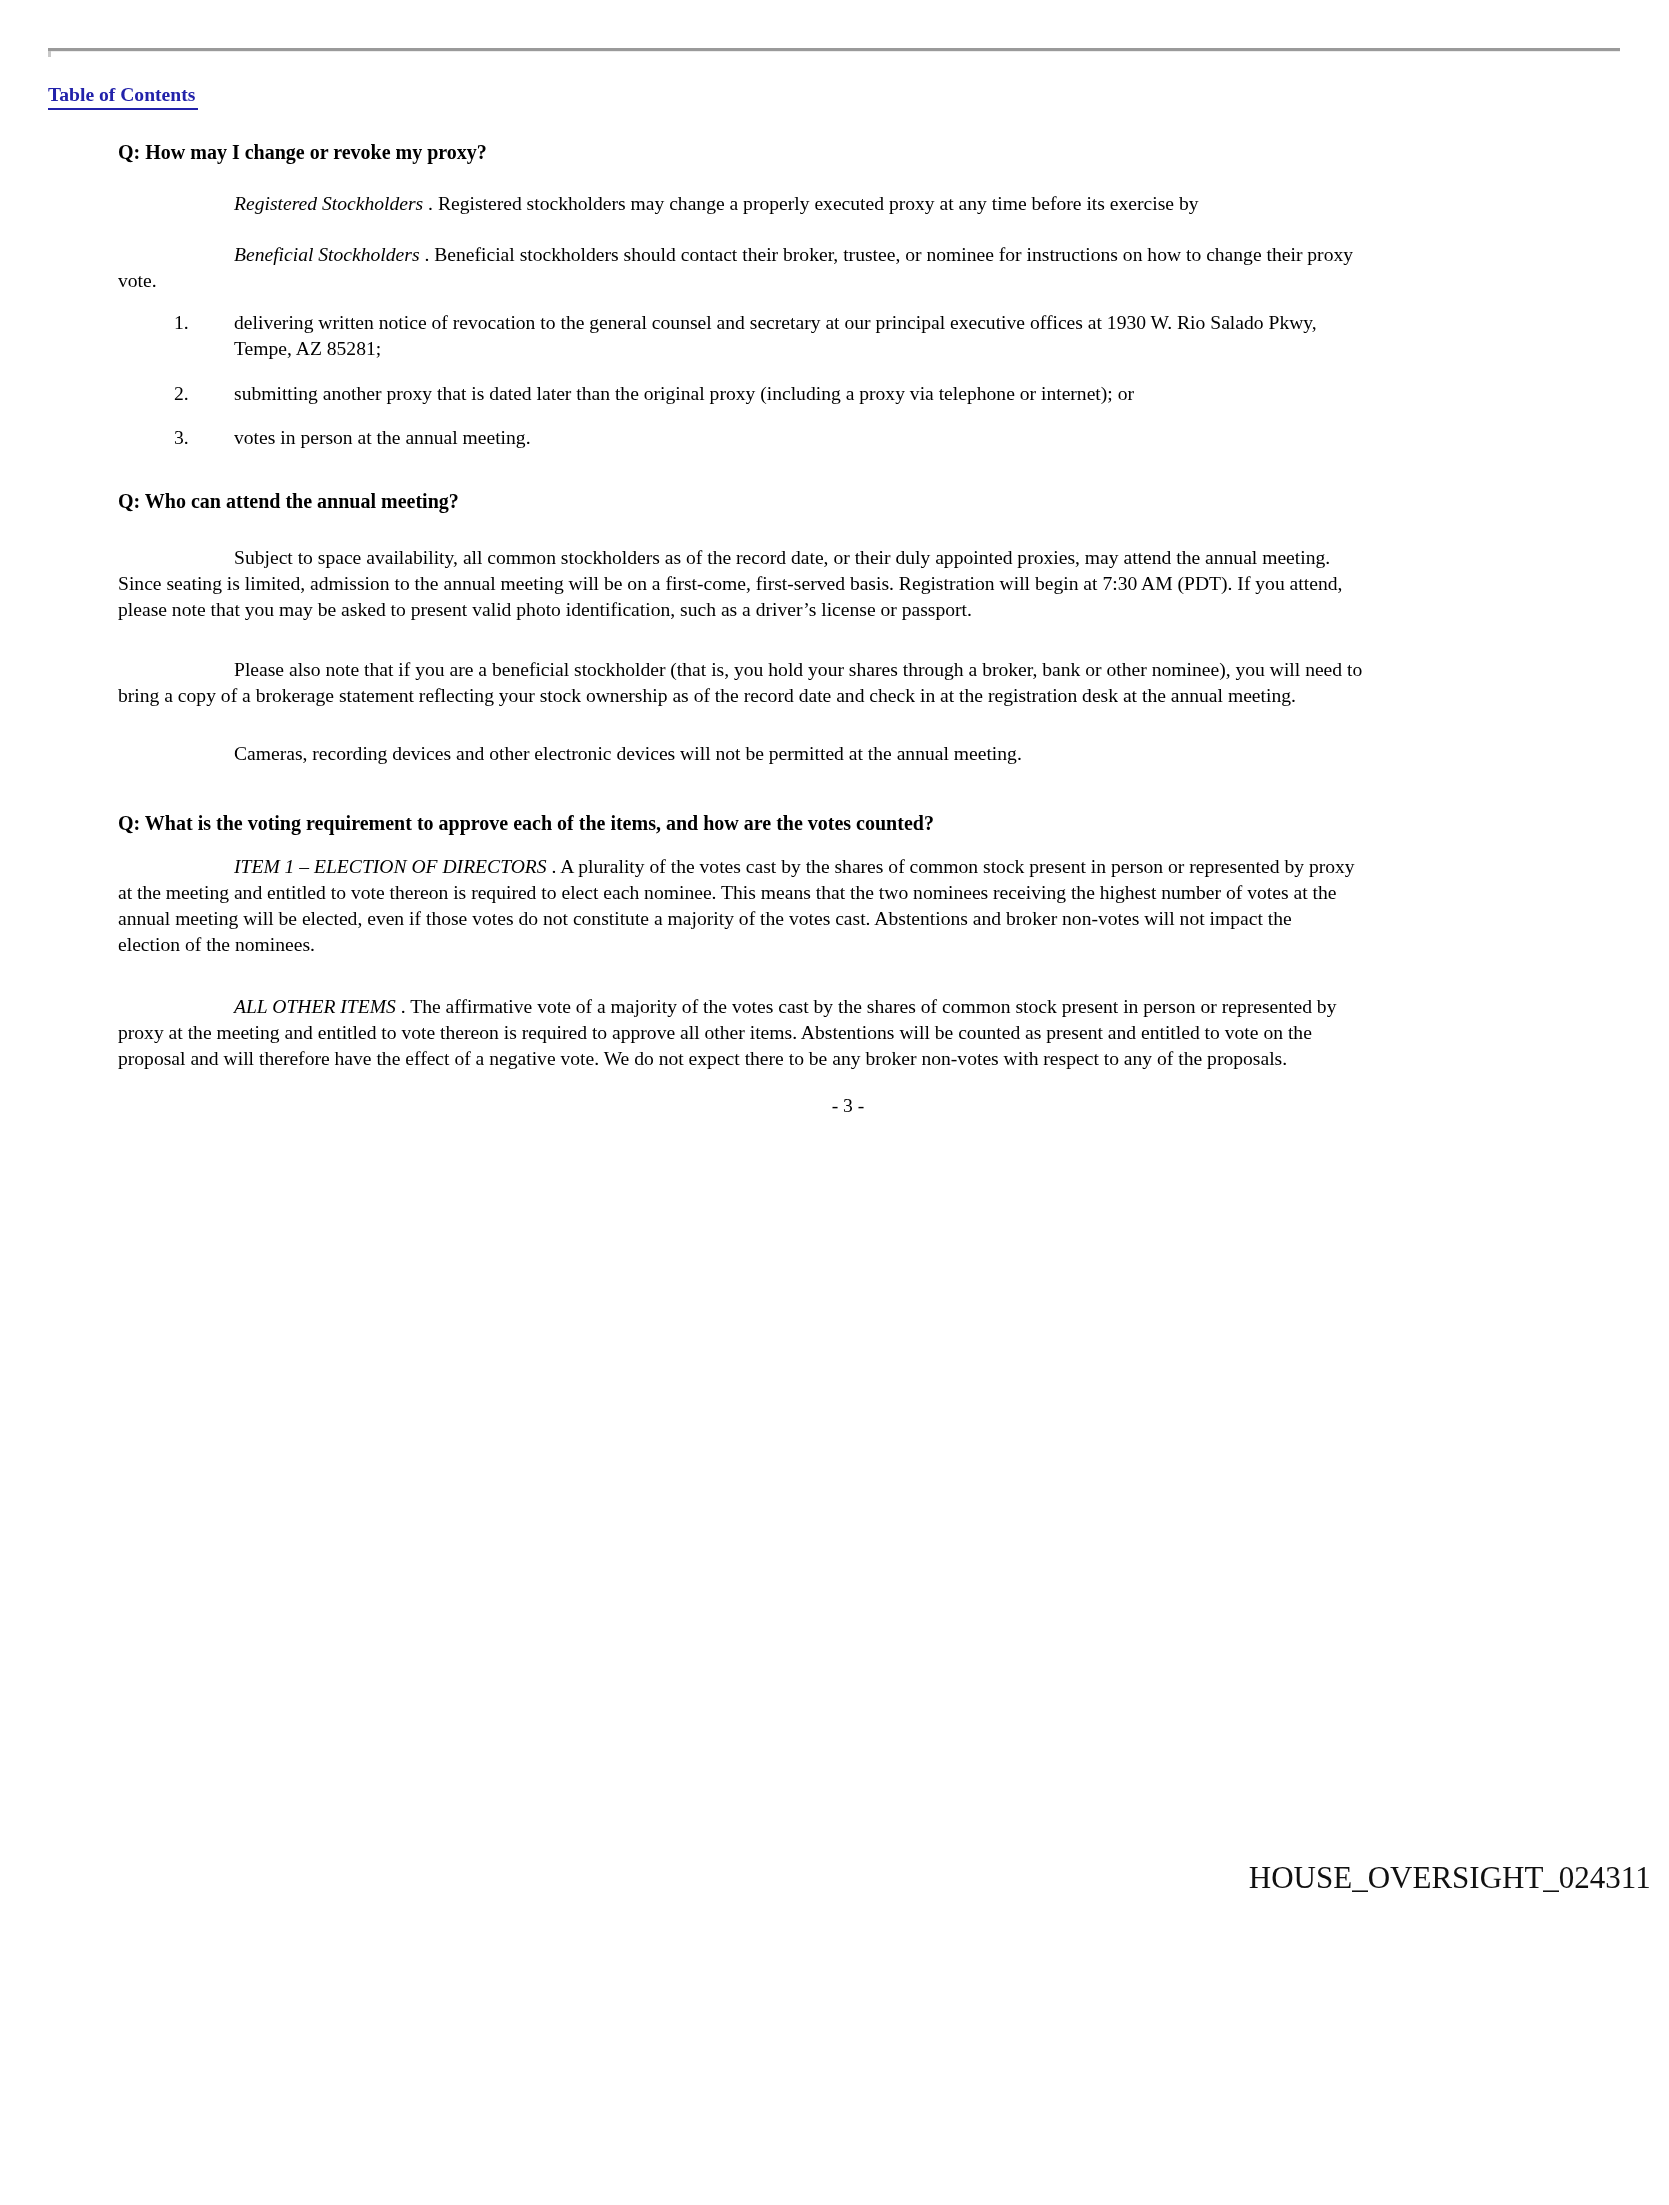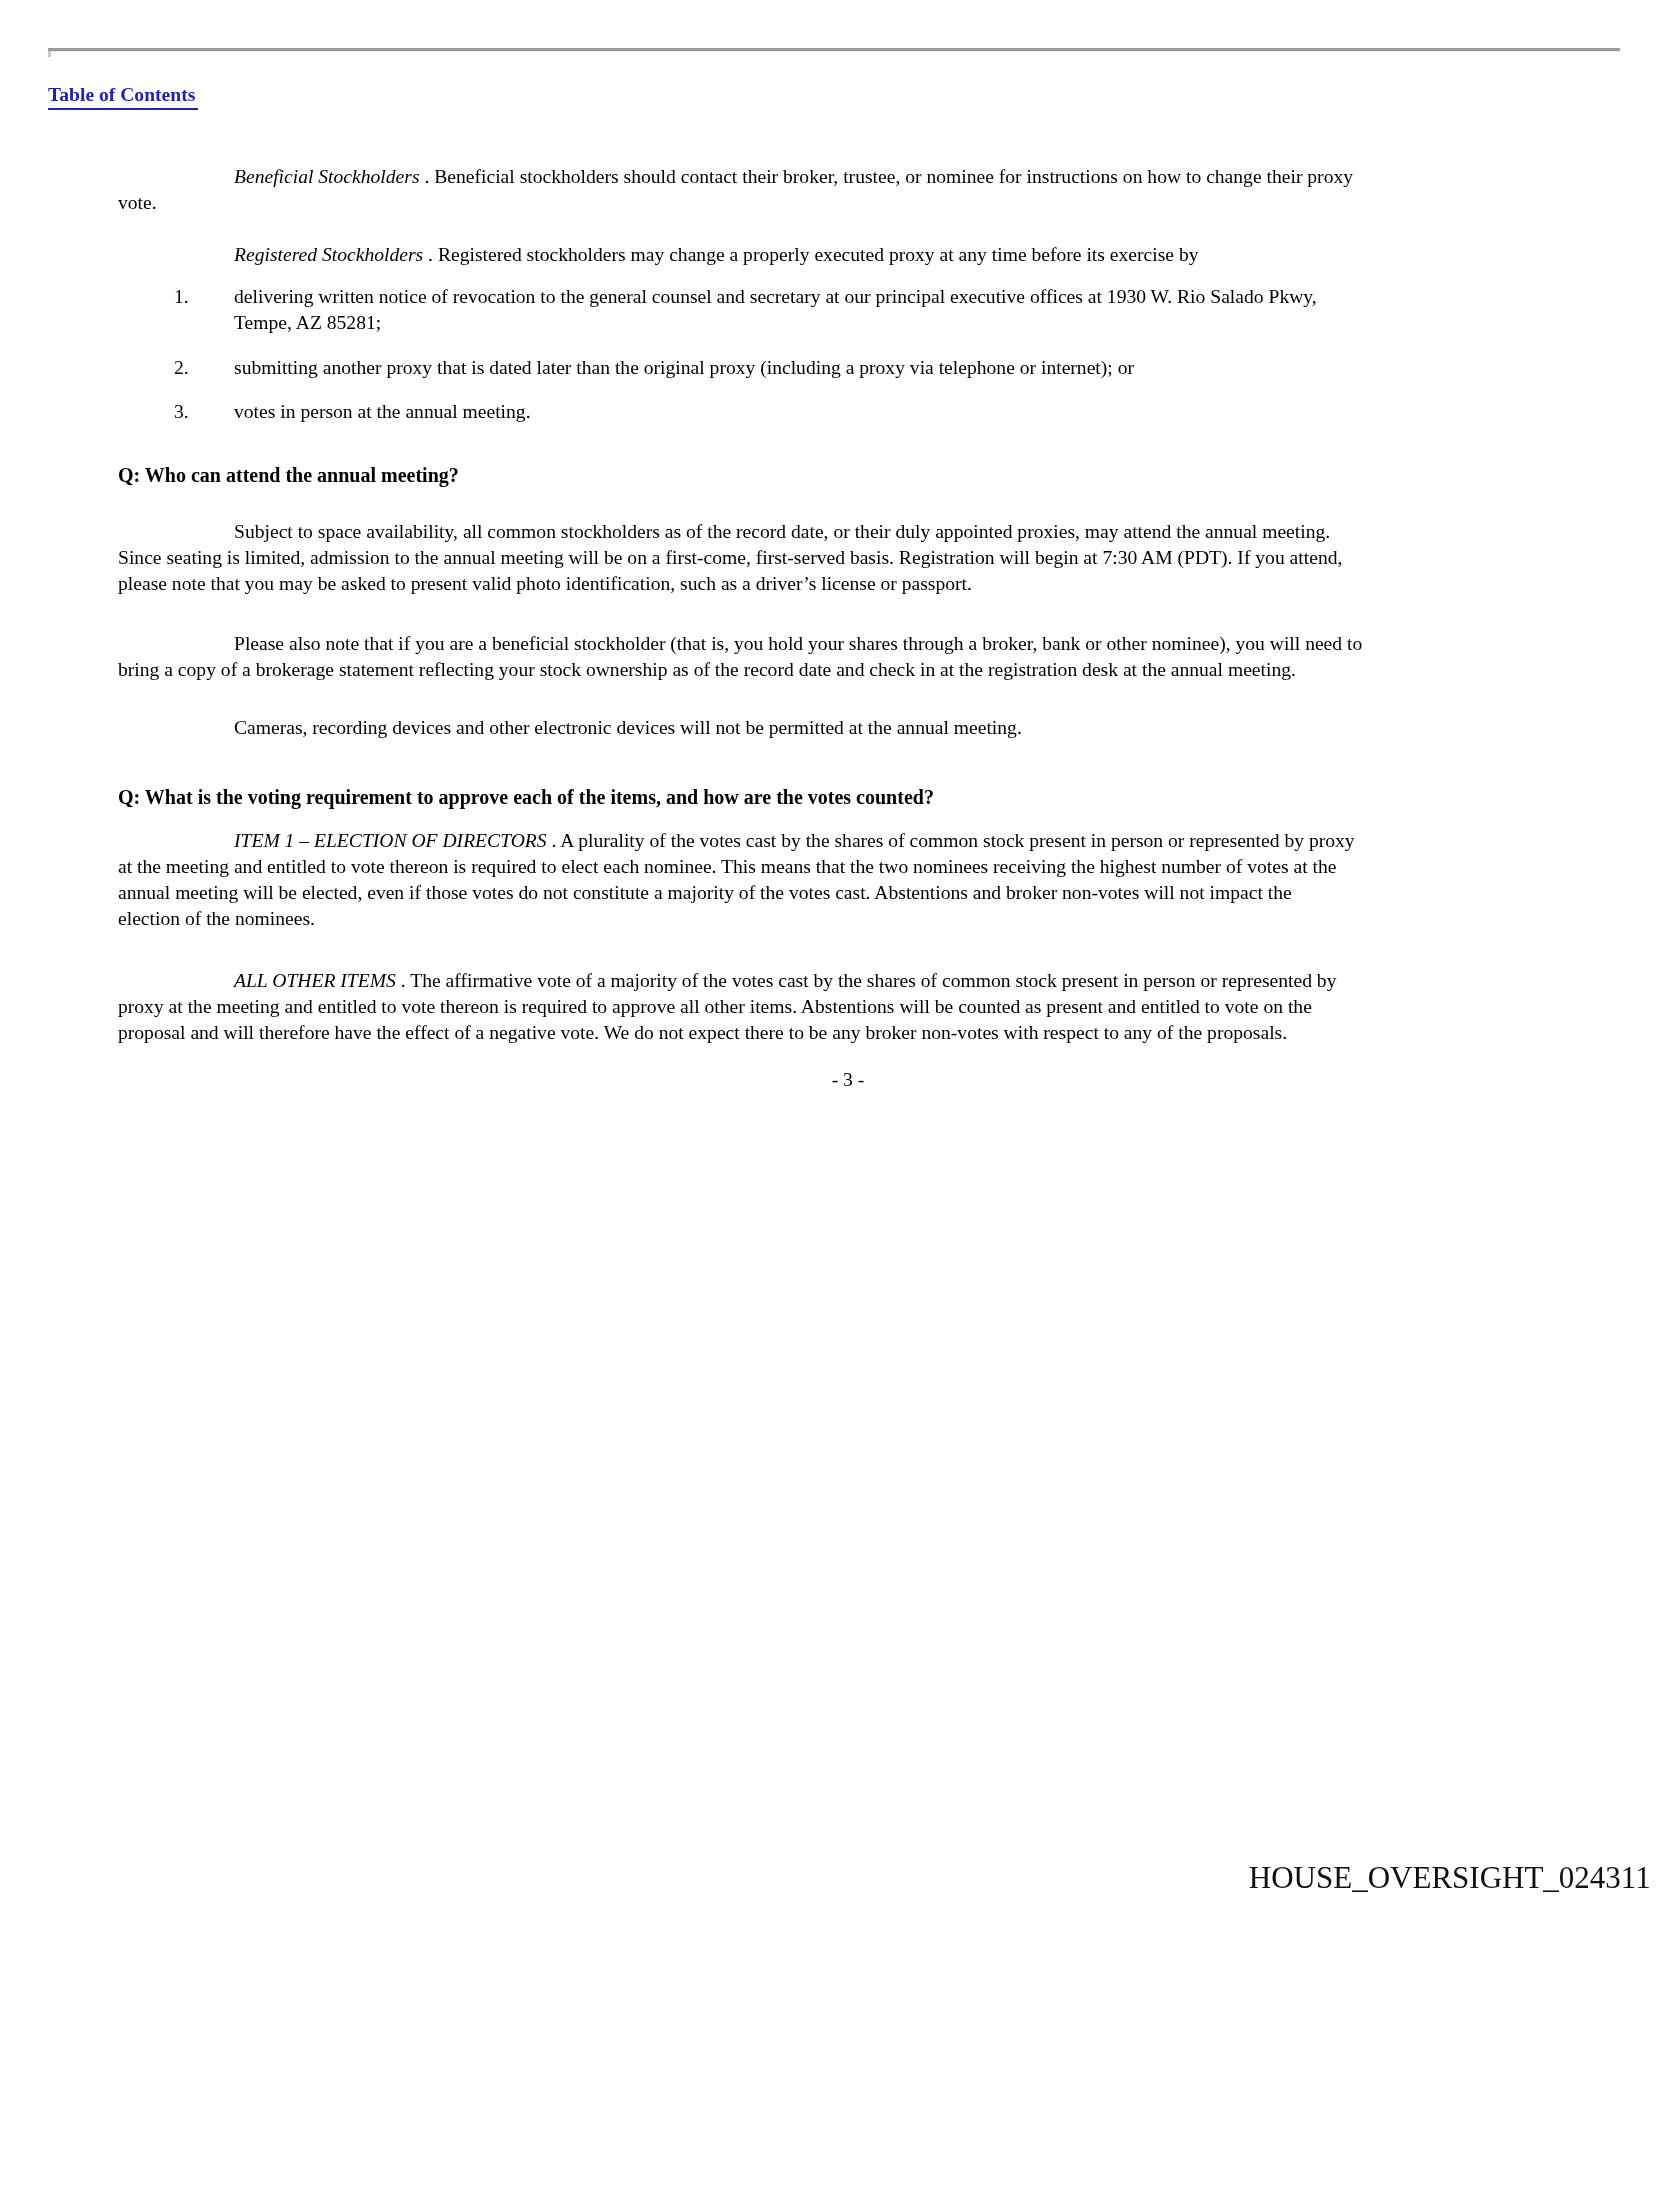--- a/index.html
+++ b/index.html
@@ -57,25 +57,26 @@
 <body>
 
 <div class="page">
 
   <div class="top-rule"></div>
 
   <a class="toc-link" href="#">Table of Contents</a>
 
   <div class="content">
 
+    <div class="qh">Q: How may I change or revoke my proxy?</div>
+
+    <p class="para mt40"><i>Registered Stockholders</i><span> . Registered stockholders may change a properly executed proxy at any time before its exercise by</span></p>
 
     <p class="para mt38"><i>Beneficial Stockholders</i><span> . Beneficial stockholders should contact their broker, trustee, or nominee for instructions on how to change their proxy
 vote.</span></p>
-
-    <p class="para mt40"><i>Registered Stockholders</i><span> . Registered stockholders may change a properly executed proxy at any time before its exercise by</span></p>
 
     <div class="list mt25">
       <div class="li">
         <span class="num">1.</span>
           <span class="li-text">delivering written notice of revocation to the general counsel and secretary at our principal executive offices at 1930 W. Rio Salado Pkwy,
 Tempe, AZ 85281;</span>
       </div>
       <div class="li">
         <span class="num">2.</span>
           <span class="li-text">submitting another proxy that is dated later than the original proxy (including a proxy via telephone or internet); or</span>

